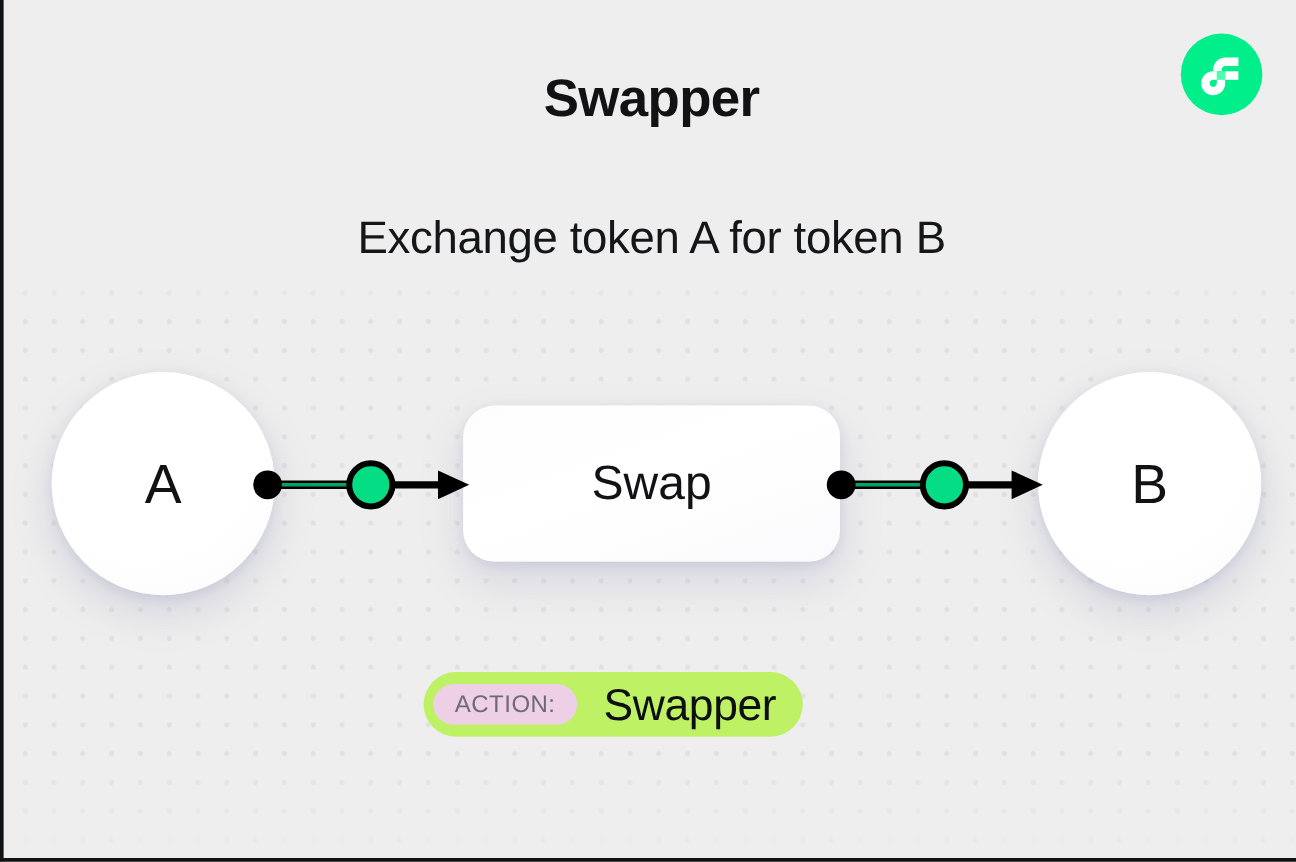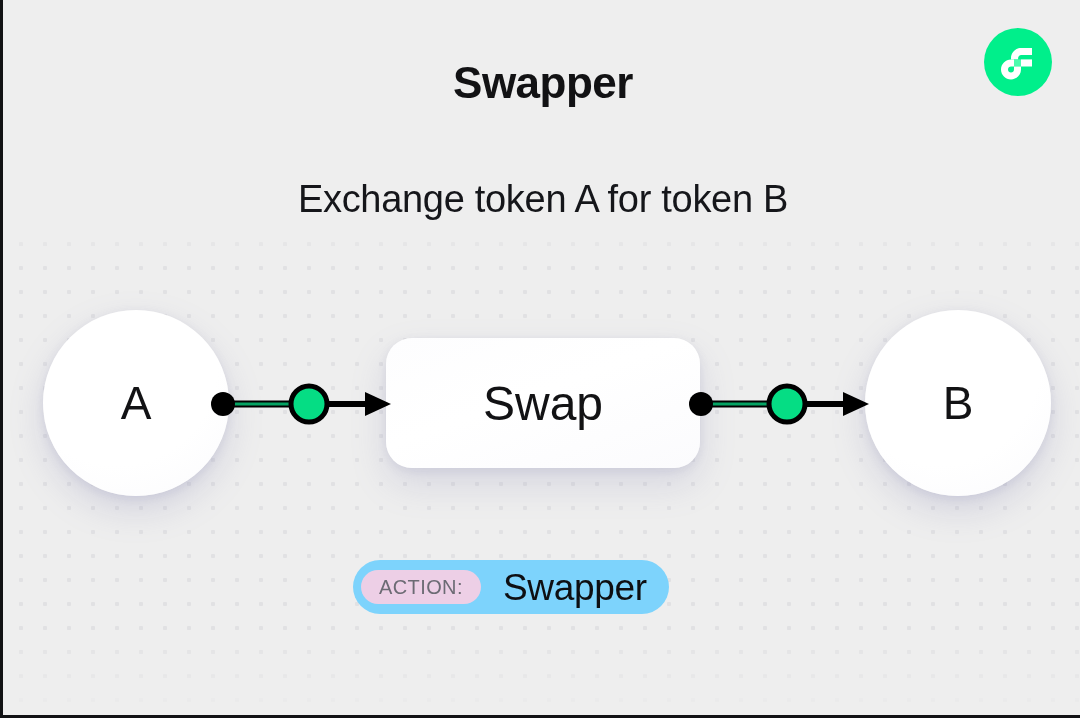--- a/index.html
+++ b/index.html
@@ -103,21 +103,21 @@
     top: 338px;
     width: 314px;
     height: 130px;
     border-radius: 26px;
     background: linear-gradient(160deg, #fdfdfe 0%, #ffffff 45%, #fbfbfd 100%);
     box-shadow: 0 16px 36px rgba(120,120,170,0.20),
                 0 3px 10px rgba(110,110,160,0.12);
     display: flex;
     align-items: center;
     justify-content: center;
-    font-size: 48px;
+    font-size: 40px;
     color: #121214;
   }
 
   
   .connector {
     position: absolute;
     top: 378px;
     height: 52px;
     pointer-events: none;
   }
@@ -125,21 +125,21 @@
   #connector-2 { left: 682px; width: 186px; }
   .connector svg { display: block; }
 
   
   .action-badge {
     position: absolute;
     left: 350px;
     top: 560px;
     height: 54px;
     border-radius: 27px;
-    background: #7dd3fc;
+    background: #bef264;
     display: flex;
     align-items: center;
     padding: 0 22px 0 8px;
     box-sizing: border-box;
   }
   .action-chip {
     background: #edcfe6;
     border-radius: 20px;
     padding: 7px 18px;
     font-size: 20px;

